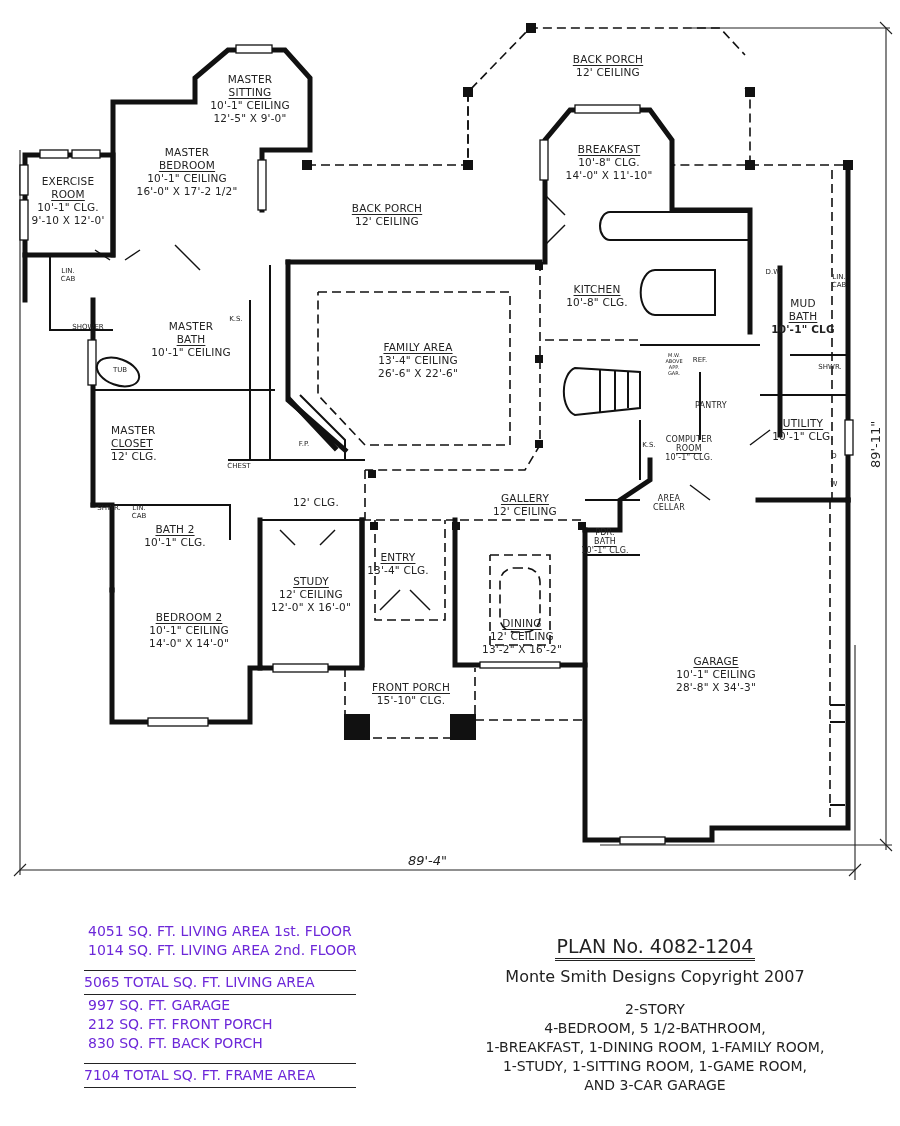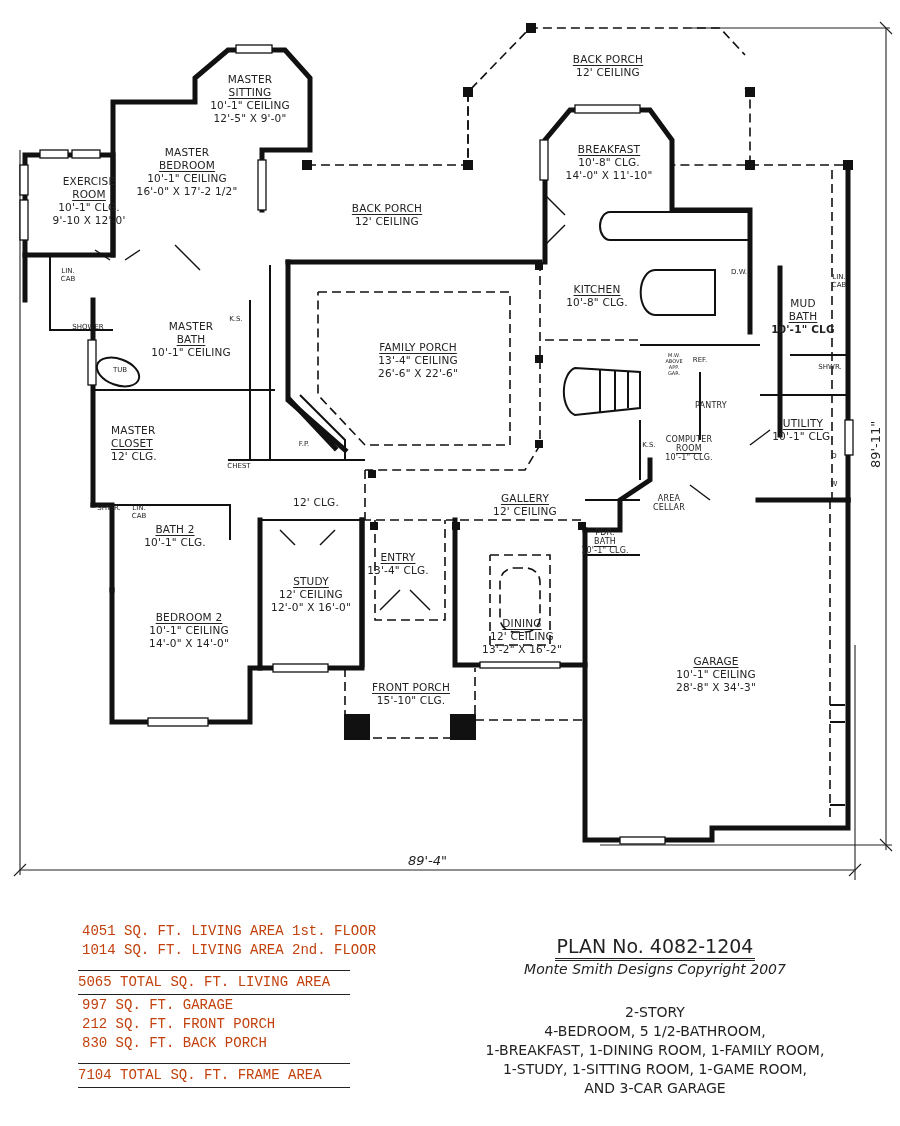--- a/index.html
+++ b/index.html
@@ -10,27 +10,27 @@
   .dash{stroke:#111;stroke-width:1.6;fill:none;stroke-dasharray:9 5;}
   .dim{stroke:#222;stroke-width:1.1;fill:none;}
   .win{fill:#fff;stroke:#111;stroke-width:1.3;}
   .col{fill:#111;}
   .door{stroke:#111;stroke-width:1.4;fill:none;}
   .room{position:absolute;text-align:center;font-size:10.5px;line-height:13px;letter-spacing:0.2px;transform:translateX(-50%);white-space:nowrap;color:#222;}
   .room .nm{text-decoration:underline;text-underline-offset:2px;}
   .small{position:absolute;font-size:7px;line-height:8px;color:#222;transform:translateX(-50%);white-space:nowrap;text-align:center;}
   .dimtxt{position:absolute;font-size:13px;font-style:italic;color:#222;}
   .dimv{position:absolute;font-size:13px;color:#222;transform:rotate(-90deg);transform-origin:left top;}
-  #area{position:absolute;left:82px;top:922px;font-size:14px;line-height:19px;color:#c2410c;font-family:Liberation Mono, monospace;}
+  #area{position:absolute;left:88px;top:922px;font-size:14px;line-height:19px;color:#6d28d9;}
   #area .row{white-space:nowrap;}
   #area .total{border-top:1.5px solid #222;border-bottom:1.5px solid #222;padding:2px 0;margin:10px 0 1px -4px;width:272px;}
   #info{position:absolute;left:440px;top:935px;width:430px;text-align:center;color:#222;}
   #plan-no{font-size:19px;display:inline-block;border-bottom:3px double #222;padding:0 2px 1px;}
-  #copyright{font-size:14px;font-style:italic;}
-  #desc{font-size:14px;line-height:19px;margin-top:26px;}
+  #copyright{font-size:16px;margin-top:6px;}
+  #desc{font-size:14px;line-height:19px;margin-top:14px;}
 </style>
 </head>
 <body>
 
 <svg id="plan" viewBox="0 0 900 900" xmlns="http://www.w3.org/2000/svg">
 
   <g>
     <line class="dim" x1="20" y1="870" x2="855" y2="870"></line>
     <line class="dim" x1="20" y1="150" x2="20" y2="875"></line>
     <line class="dim" x1="855" y1="645" x2="855" y2="880"></line>
@@ -181,21 +181,21 @@
   <div class="nm">SITTING</div>
   <div>10'-1" CEILING</div>
   <div>12'-5" X 9'-0"</div>
 </div>
 <div class="room" style="left:187px;top:146px;">
   <div>MASTER</div>
   <div class="nm">BEDROOM</div>
   <div>10'-1" CEILING</div>
   <div>16'-0" X 17'-2 1/2"</div>
 </div>
-<div class="room" style="left:68px;top:175px;margin-left:21px;">
+<div class="room" style="left:68px;top:175px;">
   <div>EXERCISE</div>
   <div class="nm">ROOM</div>
   <div>10'-1" CLG.</div>
   <div>9'-10 X 12'-0'</div>
 </div>
 <div class="room" style="left:608px;top:53px;">
   <div class="nm">BACK PORCH</div>
   <div>12' CEILING</div>
 </div>
 <div class="room" style="left:387px;top:202px;">
@@ -215,21 +215,21 @@
   <div>MUD</div>
   <div class="nm">BATH</div>
   <div style="font-weight:bold;">10'-1" CLG</div>
 </div>
 <div class="room" style="left:191px;top:320px;">
   <div>MASTER</div>
   <div class="nm">BATH</div>
   <div>10'-1" CEILING</div>
 </div>
 <div class="room" style="left:418px;top:341px;">
-  <div class="nm">FAMILY PORCH</div>
+  <div class="nm">FAMILY AREA</div>
   <div>13'-4" CEILING</div>
   <div>26'-6" X 22'-6"</div>
 </div>
 <div class="room" style="left:135px;top:424px;text-align:left;transform:none;left:111px;">
   <div>MASTER</div>
   <div class="nm">CLOSET</div>
   <div>12' CLG.</div>
 </div>
 <div class="room" style="left:316px;top:496px;">
   <div>12' CLG.</div>
@@ -294,21 +294,21 @@
 
 <div class="small" style="left:68px;top:267px;width:20px;white-space:normal;">LIN. CAB</div>
 <div class="small" style="left:88px;top:323px;">SHOWER</div>
 <div class="small" style="left:120px;top:366px;">TUB</div>
 <div class="small" style="left:236px;top:315px;">K.S.</div>
 <div class="small" style="left:304px;top:440px;">F.P.</div>
 <div class="small" style="left:239px;top:462px;">CHEST</div>
 <div class="small" style="left:109px;top:504px;">SHWR.</div>
 <div class="small" style="left:139px;top:504px;width:16px;white-space:normal;">LIN. CAB</div>
 <div class="small" style="left:839px;top:273px;width:16px;white-space:normal;">LIN. CAB</div>
-<div class="small" style="left:739px;top:268px;">D.W.</div>
+<div class="small" style="left:767px;top:268px;padding-left:13px;">D.W.</div>
 <div class="small" style="left:674px;top:352px;width:22px;white-space:normal;font-size:5px;line-height:6px;">M.W. ABOVE APP. GAR.</div>
 <div class="small" style="left:700px;top:356px;text-align:right;">REF.</div>
 <div class="small" style="left:830px;top:363px;">SHWR.</div>
 <div class="small" style="left:649px;top:441px;">K.S.</div>
 <div class="small" style="left:834px;top:452px;">D</div>
 <div class="small" style="left:834px;top:480px;">W</div>
 
 <div class="dimtxt" style="left:408px;top:853px;">89'-4"</div>
 <div class="dimv" style="left:868px;top:468px;">89'-11"</div>
 

